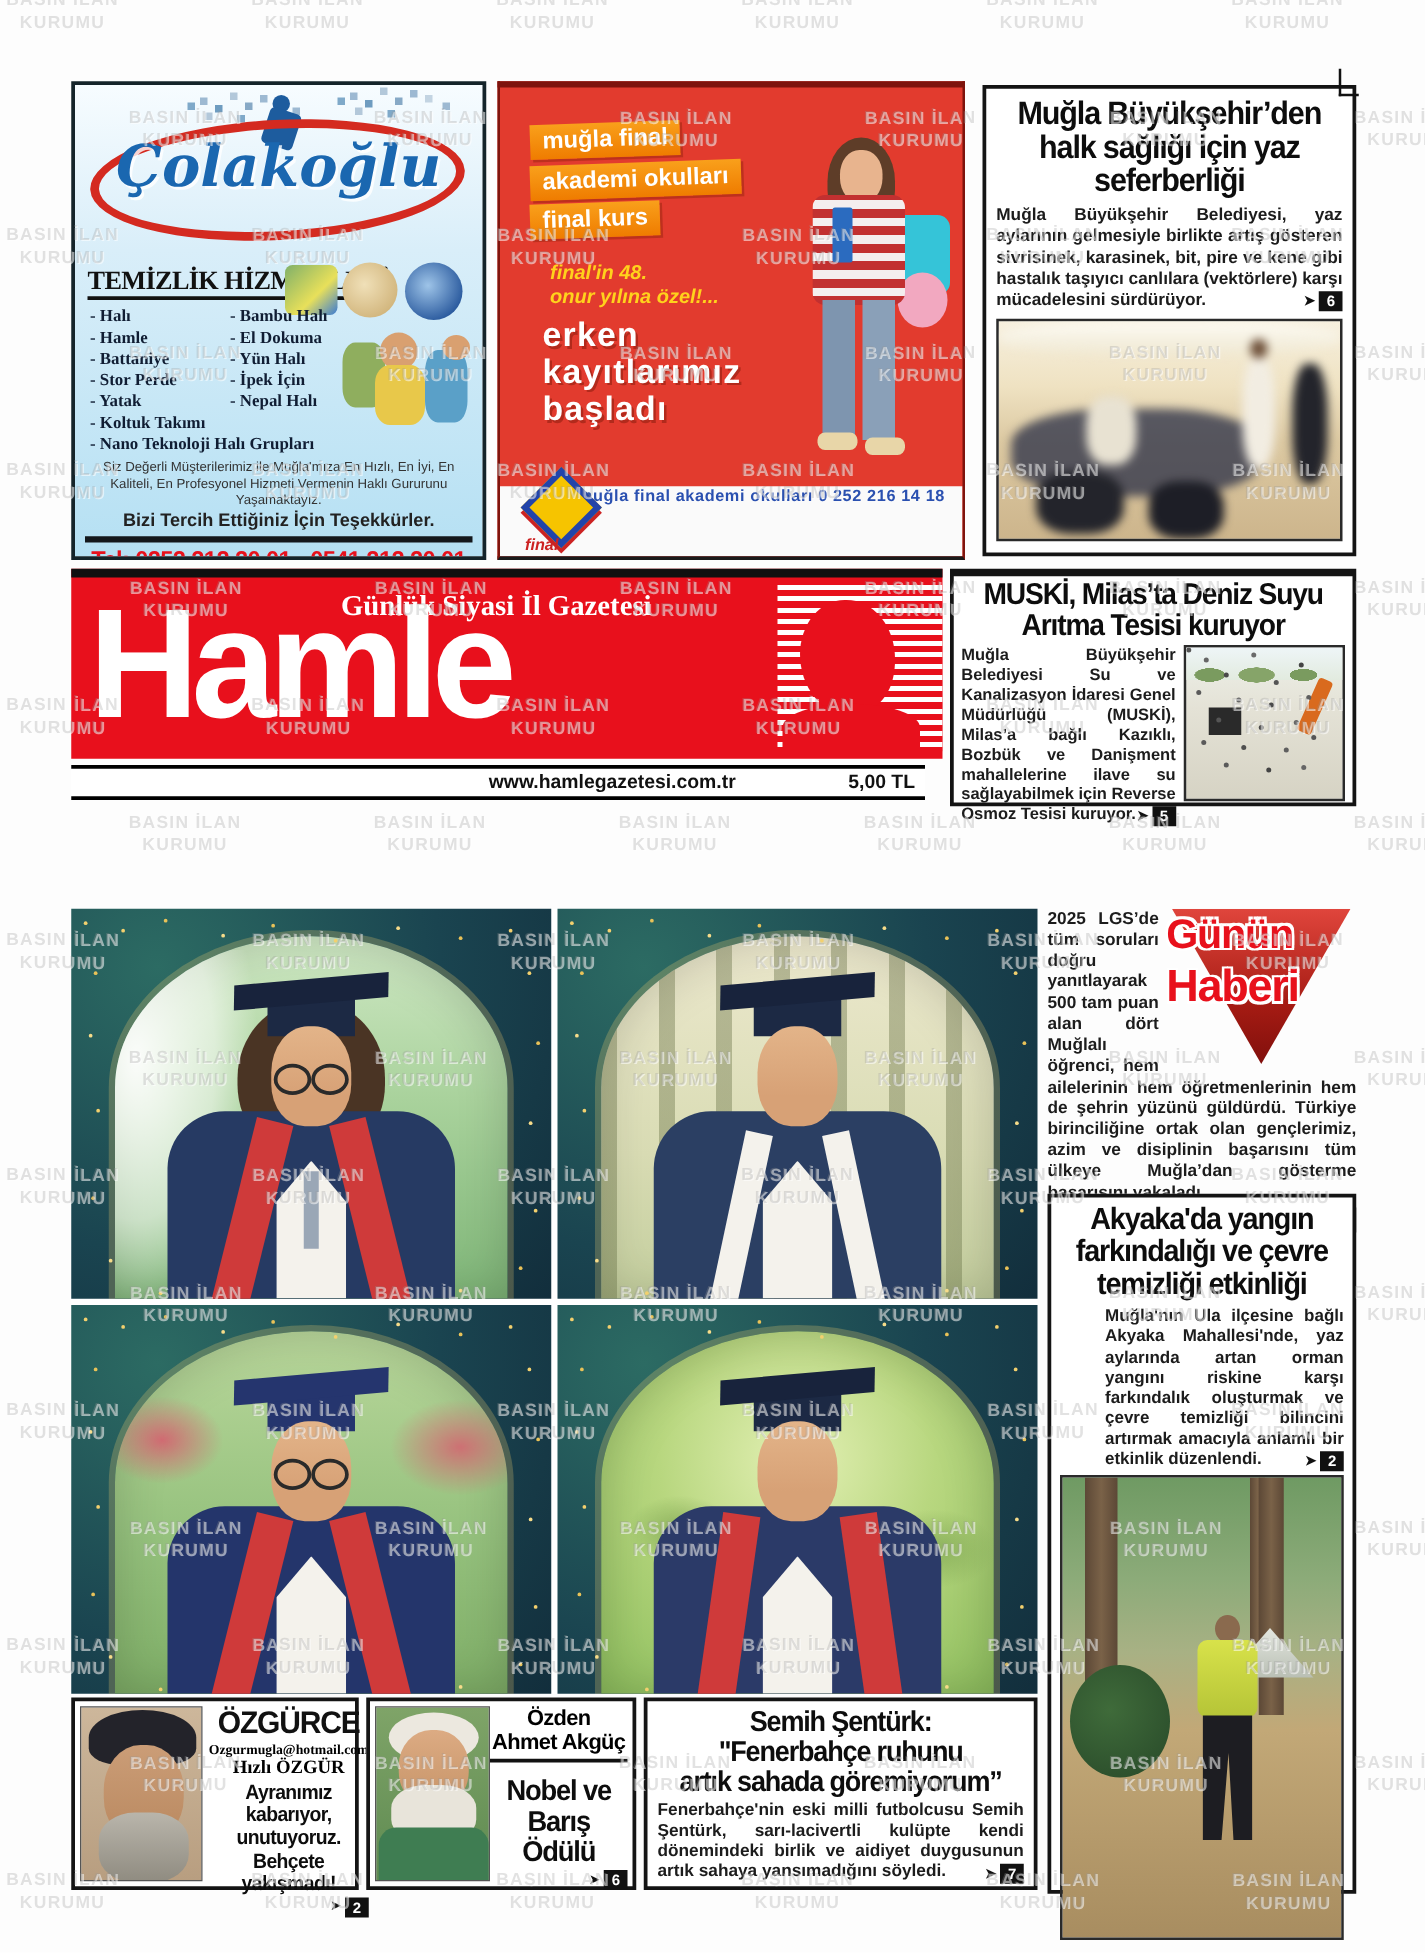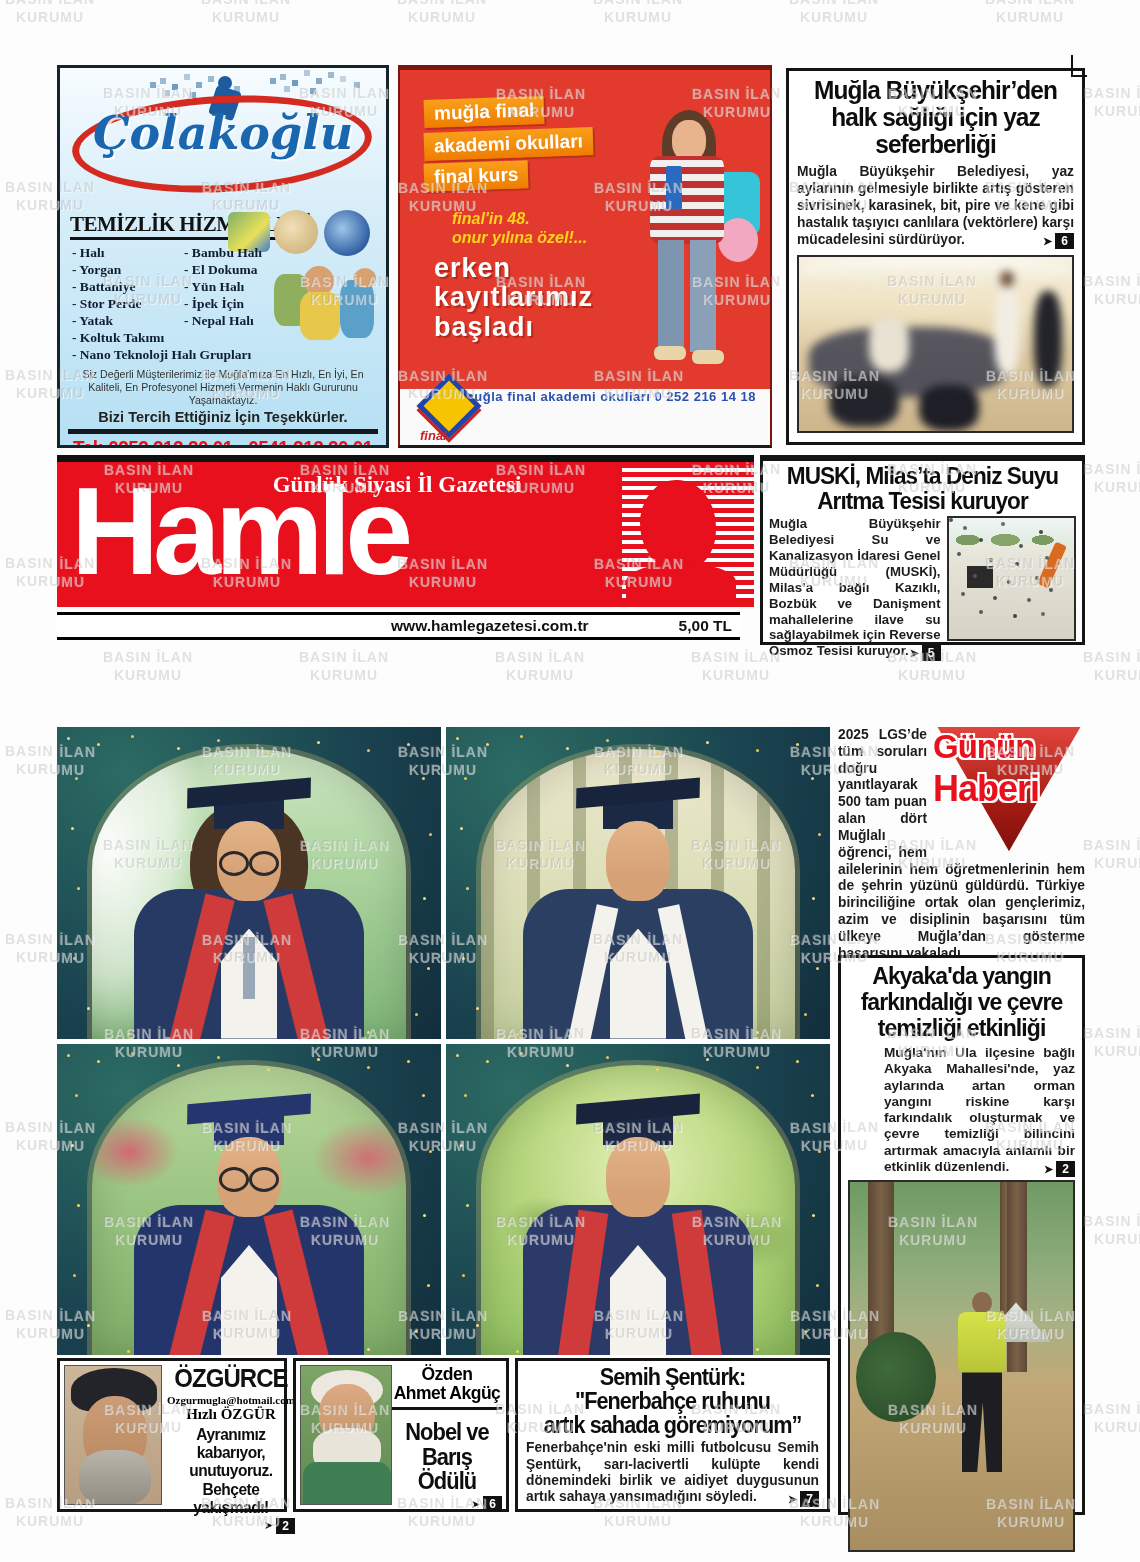--- a/index.html
+++ b/index.html
@@ -53,21 +53,21 @@
   .colak-rule { margin:4px 8px 3px 8px; height:5px; background:#14181c; }
   .colak-tel { text-align:center; font-weight:900; font-size:19.5px; color:#e8111c; letter-spacing:-0.5px;
      transform:scaleX(.97); }
 
   .final-ad { position:absolute; left:398px; top:65px; width:374px; height:383px; background:#e23b2e;
      border-top:5px solid #7e140d; border-left:2px solid #7e140d; border-right:2px solid #7e140d;
      border-bottom:3px solid #1a1a1a; overflow:hidden; z-index:2; }
   .chip { display:inline-block; background:linear-gradient(180deg,#f9a01b,#ef7c00); color:#fff; font-weight:900;
      font-size:19px; padding:2px 10px; transform:rotate(-2deg); margin-bottom:4px; box-shadow:2px 2px 0 rgba(120,30,0,.35); }
   .final-chips { padding:28px 0 0 24px; line-height:1.25; }
-  .final-promo { padding:16px 0 0 40px; color:#ffd21c; font-weight:900; font-style:italic; font-size:16px; line-height:1.2;margin-left:12px; }
+  .final-promo { padding:16px 0 0 40px; color:#ffd21c; font-weight:900; font-style:italic; font-size:16px; line-height:1.2; }
   .final-big { padding:6px 0 0 34px; color:#fff; font-weight:900; font-size:27px; line-height:1.1; letter-spacing:1px;
      text-shadow:2px 2px 0 rgba(130,25,10,.5); }
   .girl { position:absolute; right:14px; top:38px; width:120px; height:260px; }
   .girl i { position:absolute; display:block; }
   .final-footer { position:absolute; left:0; right:0; bottom:0; height:56px; background:#fafafa; }
   .final-footer .l1,.final-footer .l2 { text-align:right; padding-right:14px; font-weight:900; font-size:13px;
      color:#2a50b0; letter-spacing:.5px; }
   .final-footer .l1 { padding-top:10px; }
   .final-logo { position:absolute; left:26px; bottom:16px; width:46px; height:46px; background:#f6c400;
      border:5px solid #2244aa; transform:rotate(45deg); box-shadow:3px 3px 0 #c22; z-index:3; }
@@ -282,21 +282,21 @@
       <span class="collage">
         <i style="left:0; top:2px; width:42px; height:40px; border-radius:6px; background:linear-gradient(135deg,#7fb069,#e8e05a 60%,#3a7bd5);"></i>
         <i style="left:46px; top:0; width:44px; height:44px; background:radial-gradient(circle at 40% 40%,#f0e0b8,#c8a86a);"></i>
         <i style="left:96px; top:0; width:46px; height:46px; background:radial-gradient(circle at 40% 40%,#9ec4e8,#2a5a9e 75%);"></i>
       </span>
     </div>
     <div class="svc-lists">
       <div class="svc-cols">
         <div class="svc-col1">
             <div>- Halı</div>
-            <div>- Yorgan</div>
+            <div>- Hamle</div>
             <div>- Battaniye</div>
             <div>- Stor Perde</div>
             <div>- Yatak</div>
             <div>- Koltuk Takımı</div>
           </div>
         <div class="svc-col2">
             <div>- Bambu Halı</div>
             <div>- El Dokuma</div>
             <div>- Yün Halı</div>
             <div>- İpek İçin</div>

